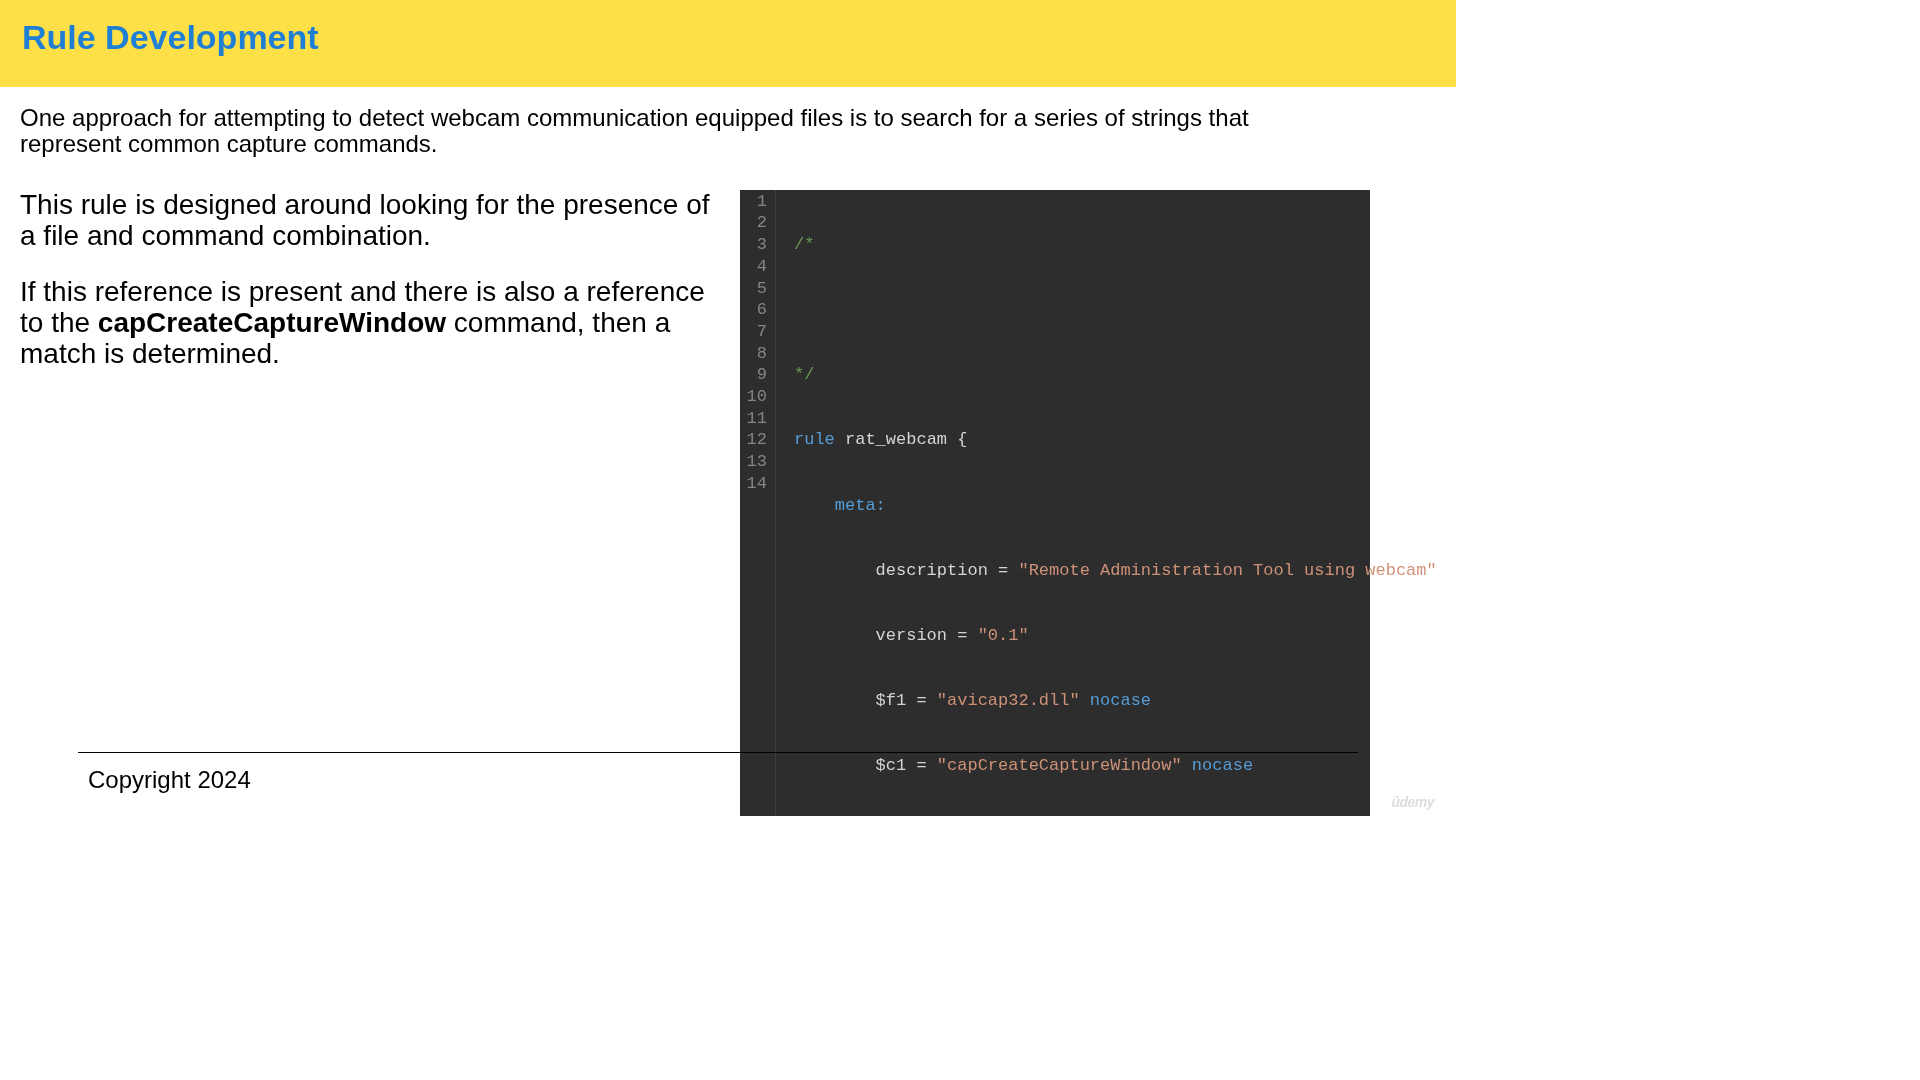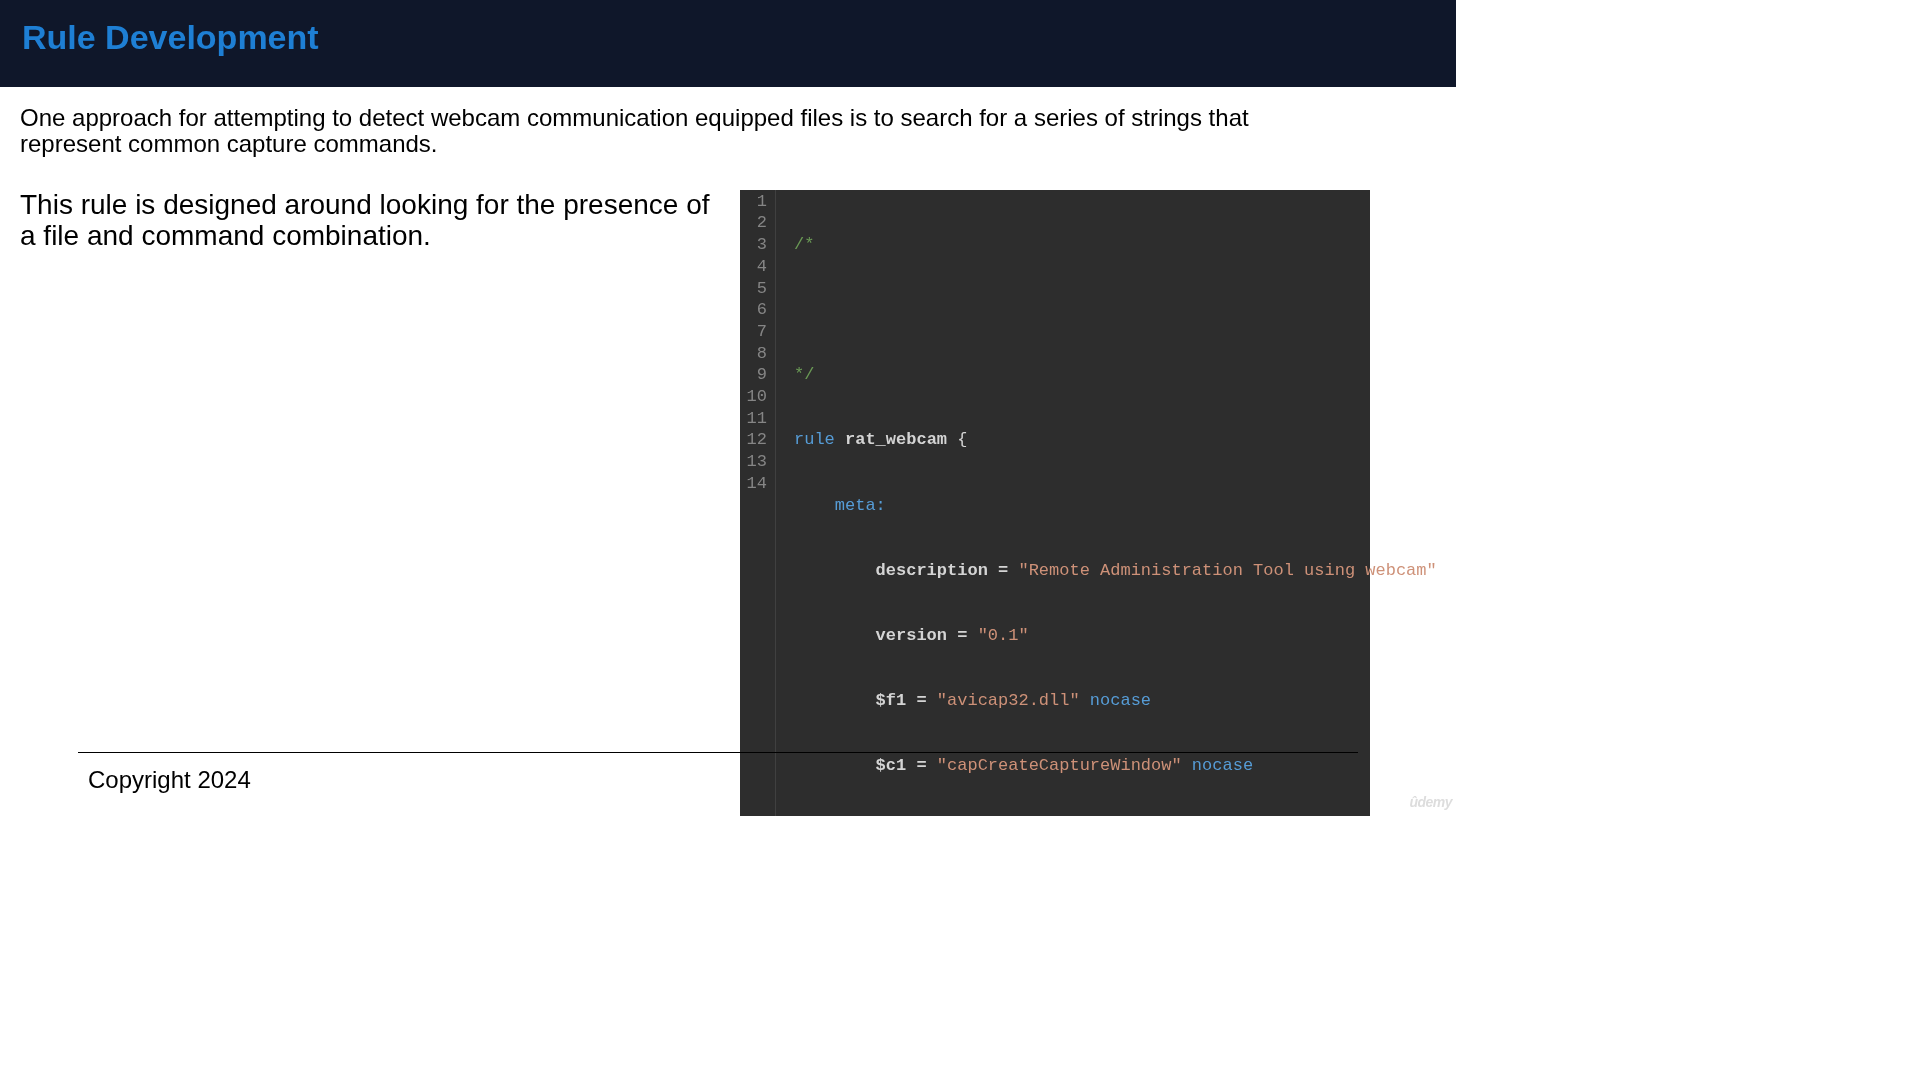--- a/index.html
+++ b/index.html
@@ -9,21 +9,21 @@
     }
     body {
       font-family: Arial, Helvetica, sans-serif;
       width: 1456px;
       height: 816px;
       background: #fff;
       position: relative;
       overflow: hidden;
     }
     .header-bar {
-      background: #0f172a;
+      background: #fde047;
       padding: 18px 22px 30px 22px;
       width: 100%;
     }
     .page-title {
       color: #1e7fd4;
       font-size: 34px;
       font-weight: bold;
     }
     .content {
       padding: 18px 20px;
@@ -76,21 +76,21 @@
     .code-lines {
       padding: 1px 8px 1px 18px;
       white-space: pre;
       color: #d4d4d4;
     }
     .code-lines div {
       height: 21.7px;
     }
     .c-comment { color: #6a9955; }
     .c-keyword { color: #569cd6; }
-    .c-ident { color: #d4d4d4; font-weight: bold; }
+    .c-ident { color: #d4d4d4; }
     .c-section { color: #569cd6; text-align: center; }
     .c-string { color: #ce9178; }
     .c-modifier { color: #569cd6; }
     .c-punct { color: #d4d4d4; }
     .footer-divider {
       position: absolute;
       left: 78px;
       right: 98px;
       bottom: 63px;
       height: 1px;
@@ -98,21 +98,21 @@
     }
     .footer-text {
       position: absolute;
       left: 88px;
       bottom: 22px;
       font-size: 24px;
       color: #000;
     }
     .watermark {
       position: absolute;
-      right: 4px;
+      right: 22px;
       bottom: 6px;
       color: #ddd;
       font-size: 14px;
       font-weight: bold;
       font-style: italic;
       letter-spacing: -0.5px;
       text-align: center;
     }
   </style>
 </head>
@@ -121,20 +121,23 @@
 <div class="header-bar">
   <h1 class="page-title">Rule Development</h1>
 </div>
 
 <div class="content">
   <p class="intro-paragraph">One approach for attempting to detect webcam communication equipped files is to search for a series of strings that represent common capture commands.</p>
 
   <div class="body-row">
     <div class="left-col">
       <p class="para">This rule is designed around looking for the presence of a file and command combination.</p>
+      <p class="para">
+        <span>If this reference is present and there is also a reference to the </span><strong>capCreateCaptureWindow</strong><span> command, then a match is determined.</span>
+      </p>
     </div>
 
     <div class="code-block">
       <div class="line-numbers">
         <div>1</div>
         <div>2</div>
         <div>3</div>
         <div>4</div>
         <div>5</div>
         <div>6</div>

